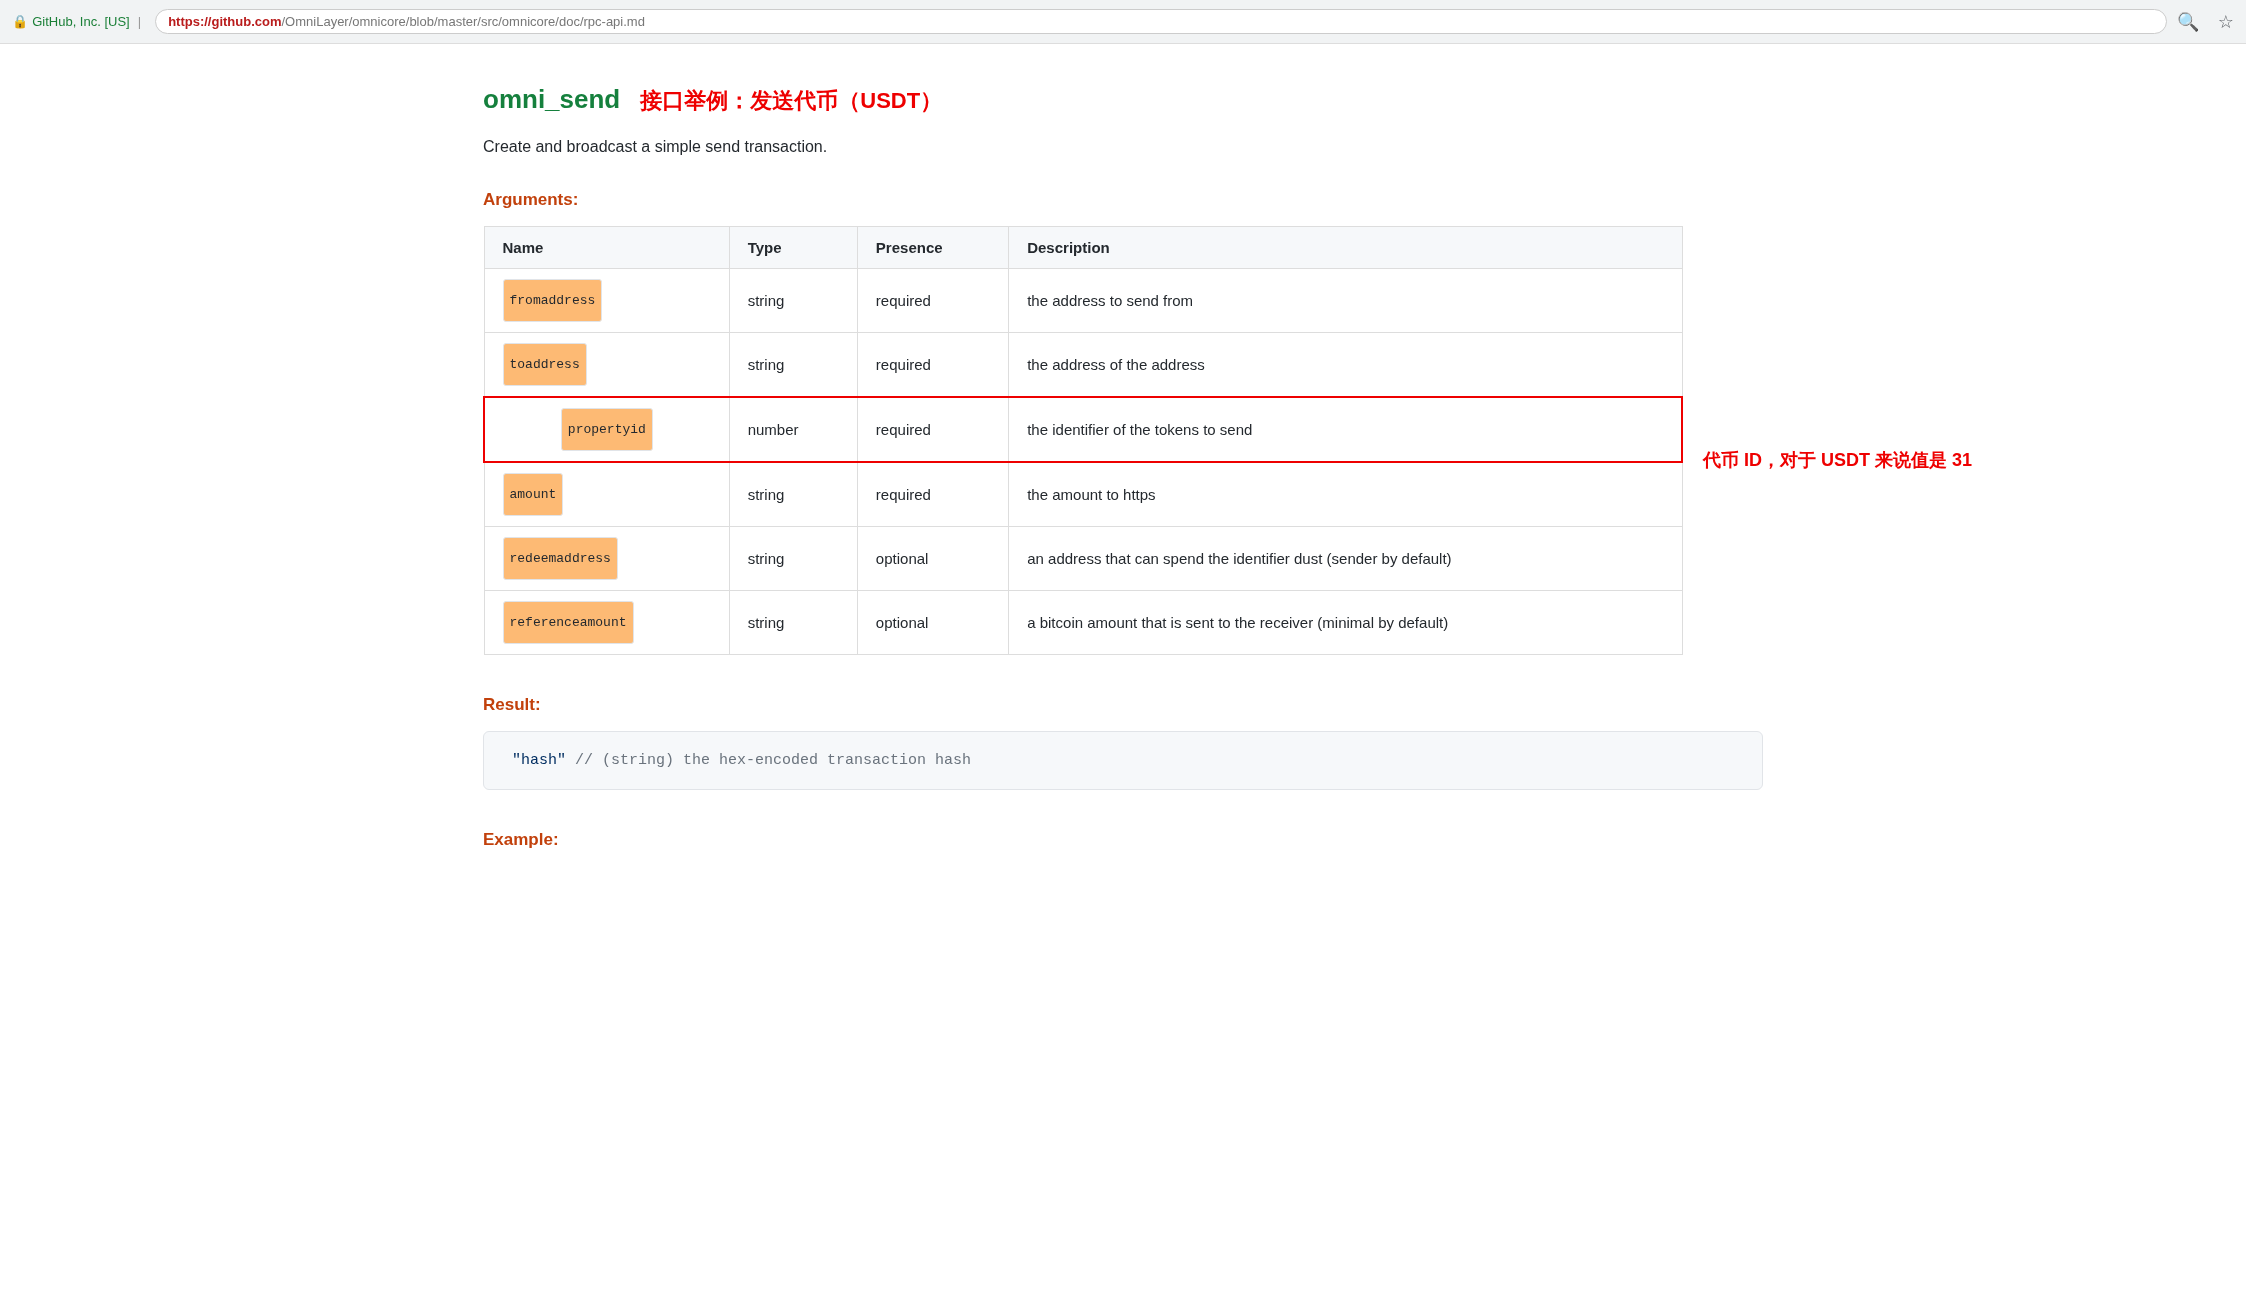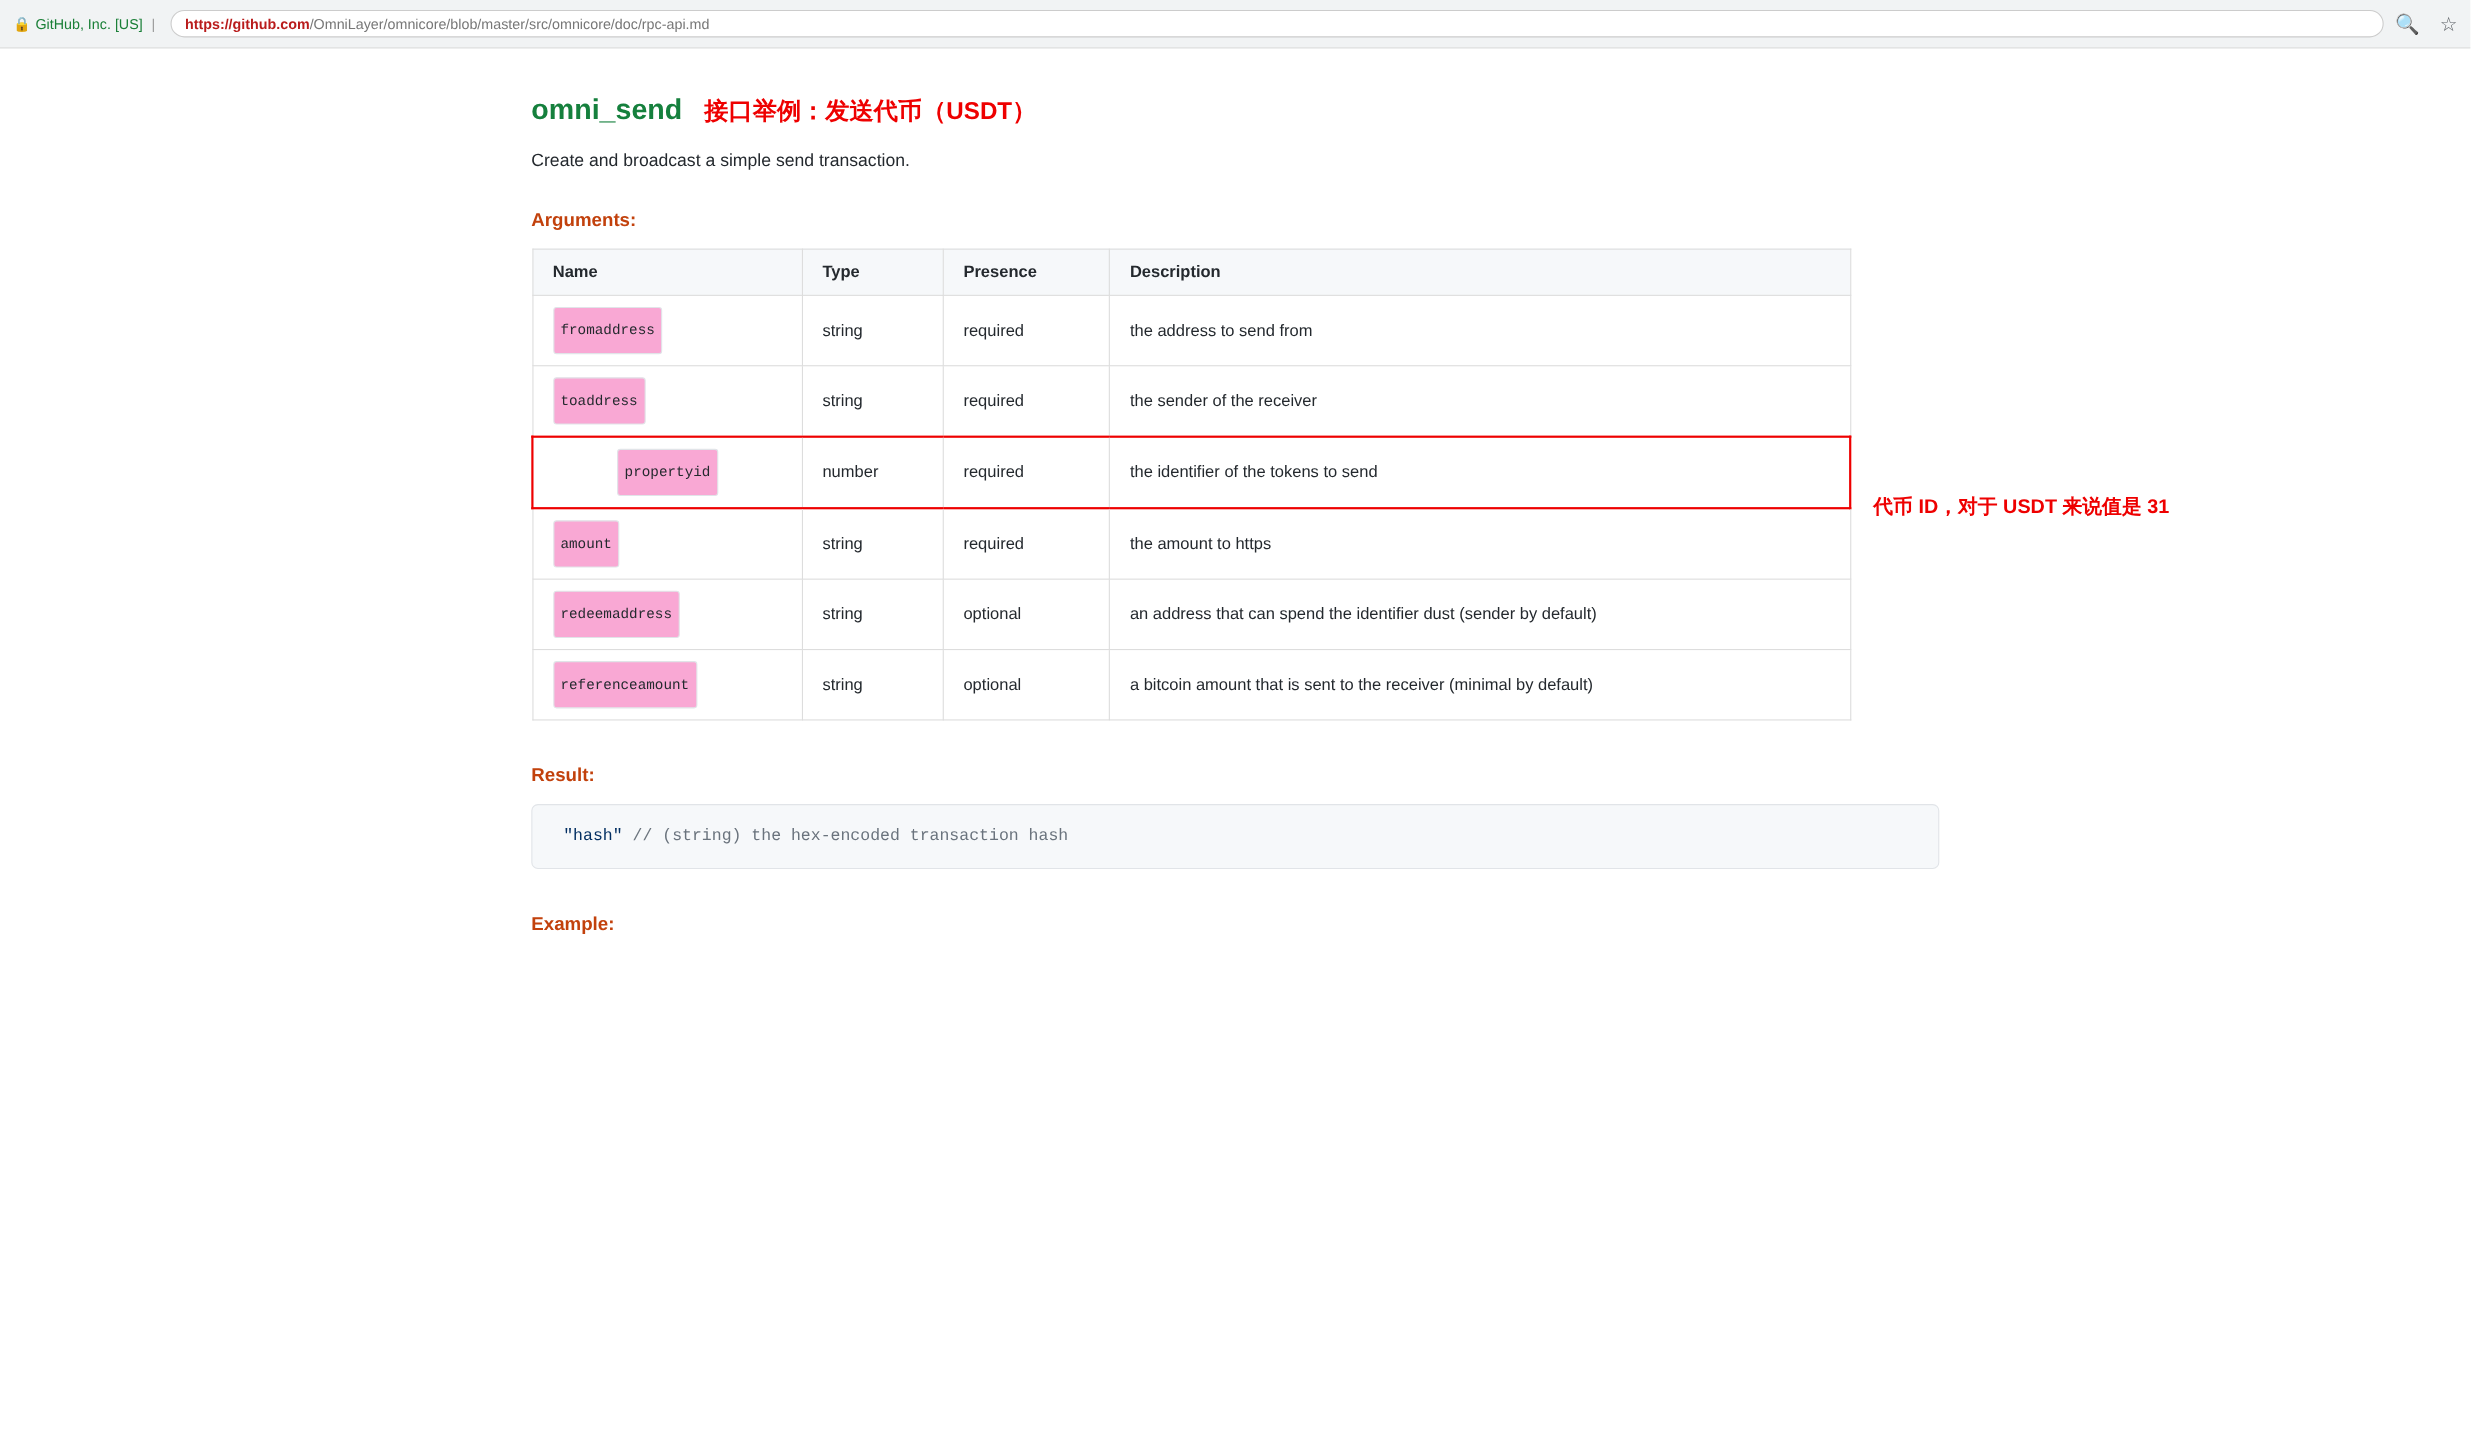--- a/index.html
+++ b/index.html
@@ -134,21 +134,21 @@
       vertical-align: middle;
     }
 
     .args-table tr:nth-child(even) td {
       background: #fff;
     }
 
     .code-cell {
       font-family: "SFMono-Regular", Consolas, "Liberation Mono", Menlo, monospace;
       font-size: 13px;
-      background: #f9a8d4;
+      background: #fdba74;
       padding: 13px 6px;
       border-radius: 3px;
       border: 1px solid #e1e4e8;
       display: inline-block;
     }
 
     
     .highlighted-row td {
       border-top: 2px solid #e00 !important;
       border-bottom: 2px solid #e00 !important;
@@ -254,21 +254,21 @@
       <tr>
             <td><span class="code-cell">fromaddress</span></td>
             <td>string</td>
             <td>required</td>
             <td>the address to send from</td>
           </tr>
           <tr>
             <td><span class="code-cell">toaddress</span></td>
             <td>string</td>
             <td>required</td>
-            <td>the sender of the receiver</td>
+            <td>the address of the address</td>
           </tr>
           <tr class="highlighted-row">
             <td><span class="code-cell">propertyid</span></td>
             <td>number</td>
             <td>required</td>
             <td>the identifier of the tokens to send</td>
           </tr>
           <tr>
             <td><span class="code-cell">amount</span></td>
             <td>string</td>

